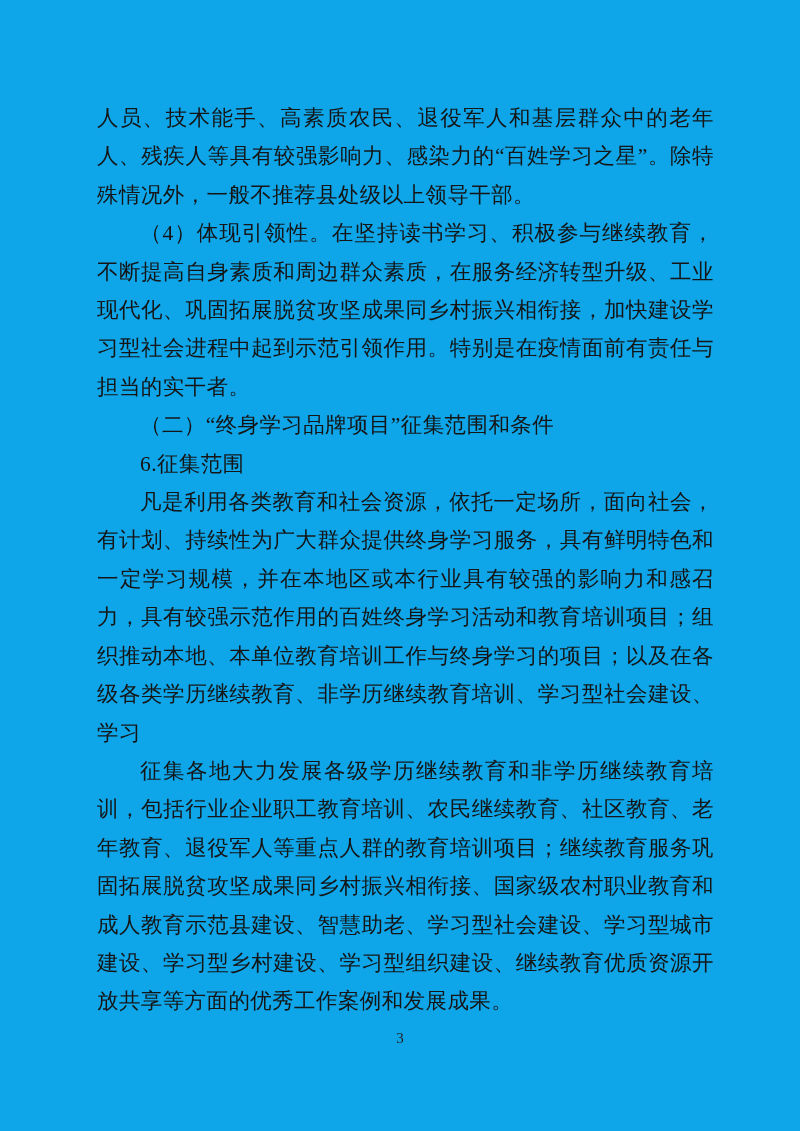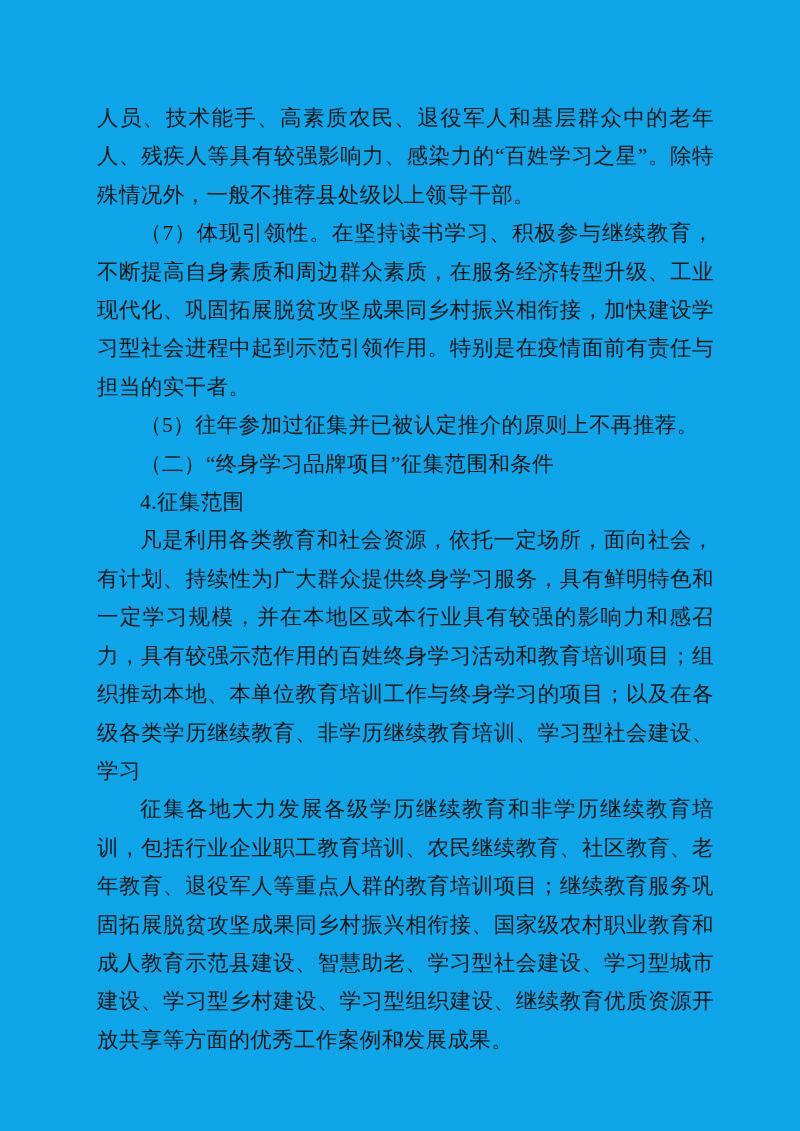--- a/index.html
+++ b/index.html
@@ -48,22 +48,21 @@
     line-height: 20px;
     color: #222222;
   }
 </style>
 </head>
 <body>
 
 <div class="page">
   <div class="content">
     <p class="para no-indent">人员、技术能手、高素质农民、退役军人和基层群众中的老年人、残疾人等具有较强影响力、感染力的“百姓学习之星”。除特殊情况外，一般不推荐县处级以上领导干部。</p>
-    <p class="para">（7）体现引领性。在坚持读书学习、积极参与继续教育，不断提高自身素质和周边群众素质，在服务经济转型升级、工业现代化、巩固拓展脱贫攻坚成果同乡村振兴相衔接，加快建设学习型社会进程中起到示范引领作用。特别是在疫情面前有责任与担当的实干者。</p>
-    <p class="para">（5）往年参加过征集并已被认定推介的原则上不再推荐。</p>
+    <p class="para">（4）体现引领性。在坚持读书学习、积极参与继续教育，不断提高自身素质和周边群众素质，在服务经济转型升级、工业现代化、巩固拓展脱贫攻坚成果同乡村振兴相衔接，加快建设学习型社会进程中起到示范引领作用。特别是在疫情面前有责任与担当的实干者。</p>
     <p class="para heading">（二）“终身学习品牌项目”征集范围和条件</p>
-    <p class="para heading">4.征集范围</p>
+    <p class="para heading">6.征集范围</p>
     <p class="para">凡是利用各类教育和社会资源，依托一定场所，面向社会，有计划、持续性为广大群众提供终身学习服务，具有鲜明特色和一定学习规模，并在本地区或本行业具有较强的影响力和感召力，具有较强示范作用的百姓终身学习活动和教育培训项目；组织推动本地、本单位教育培训工作与终身学习的项目；以及在各级各类学历继续教育、非学历继续教育培训、学习型社会建设、学习</p>
     <p class="para">征集各地大力发展各级学历继续教育和非学历继续教育培训，包括行业企业职工教育培训、农民继续教育、社区教育、老年教育、退役军人等重点人群的教育培训项目；继续教育服务巩固拓展脱贫攻坚成果同乡村振兴相衔接、国家级农村职业教育和成人教育示范县建设、智慧助老、学习型社会建设、学习型城市建设、学习型乡村建设、学习型组织建设、继续教育优质资源开放共享等方面的优秀工作案例和发展成果。</p>
   </div>
 
   <div class="footer">3</div>
 </div>
 
 </body></html>

